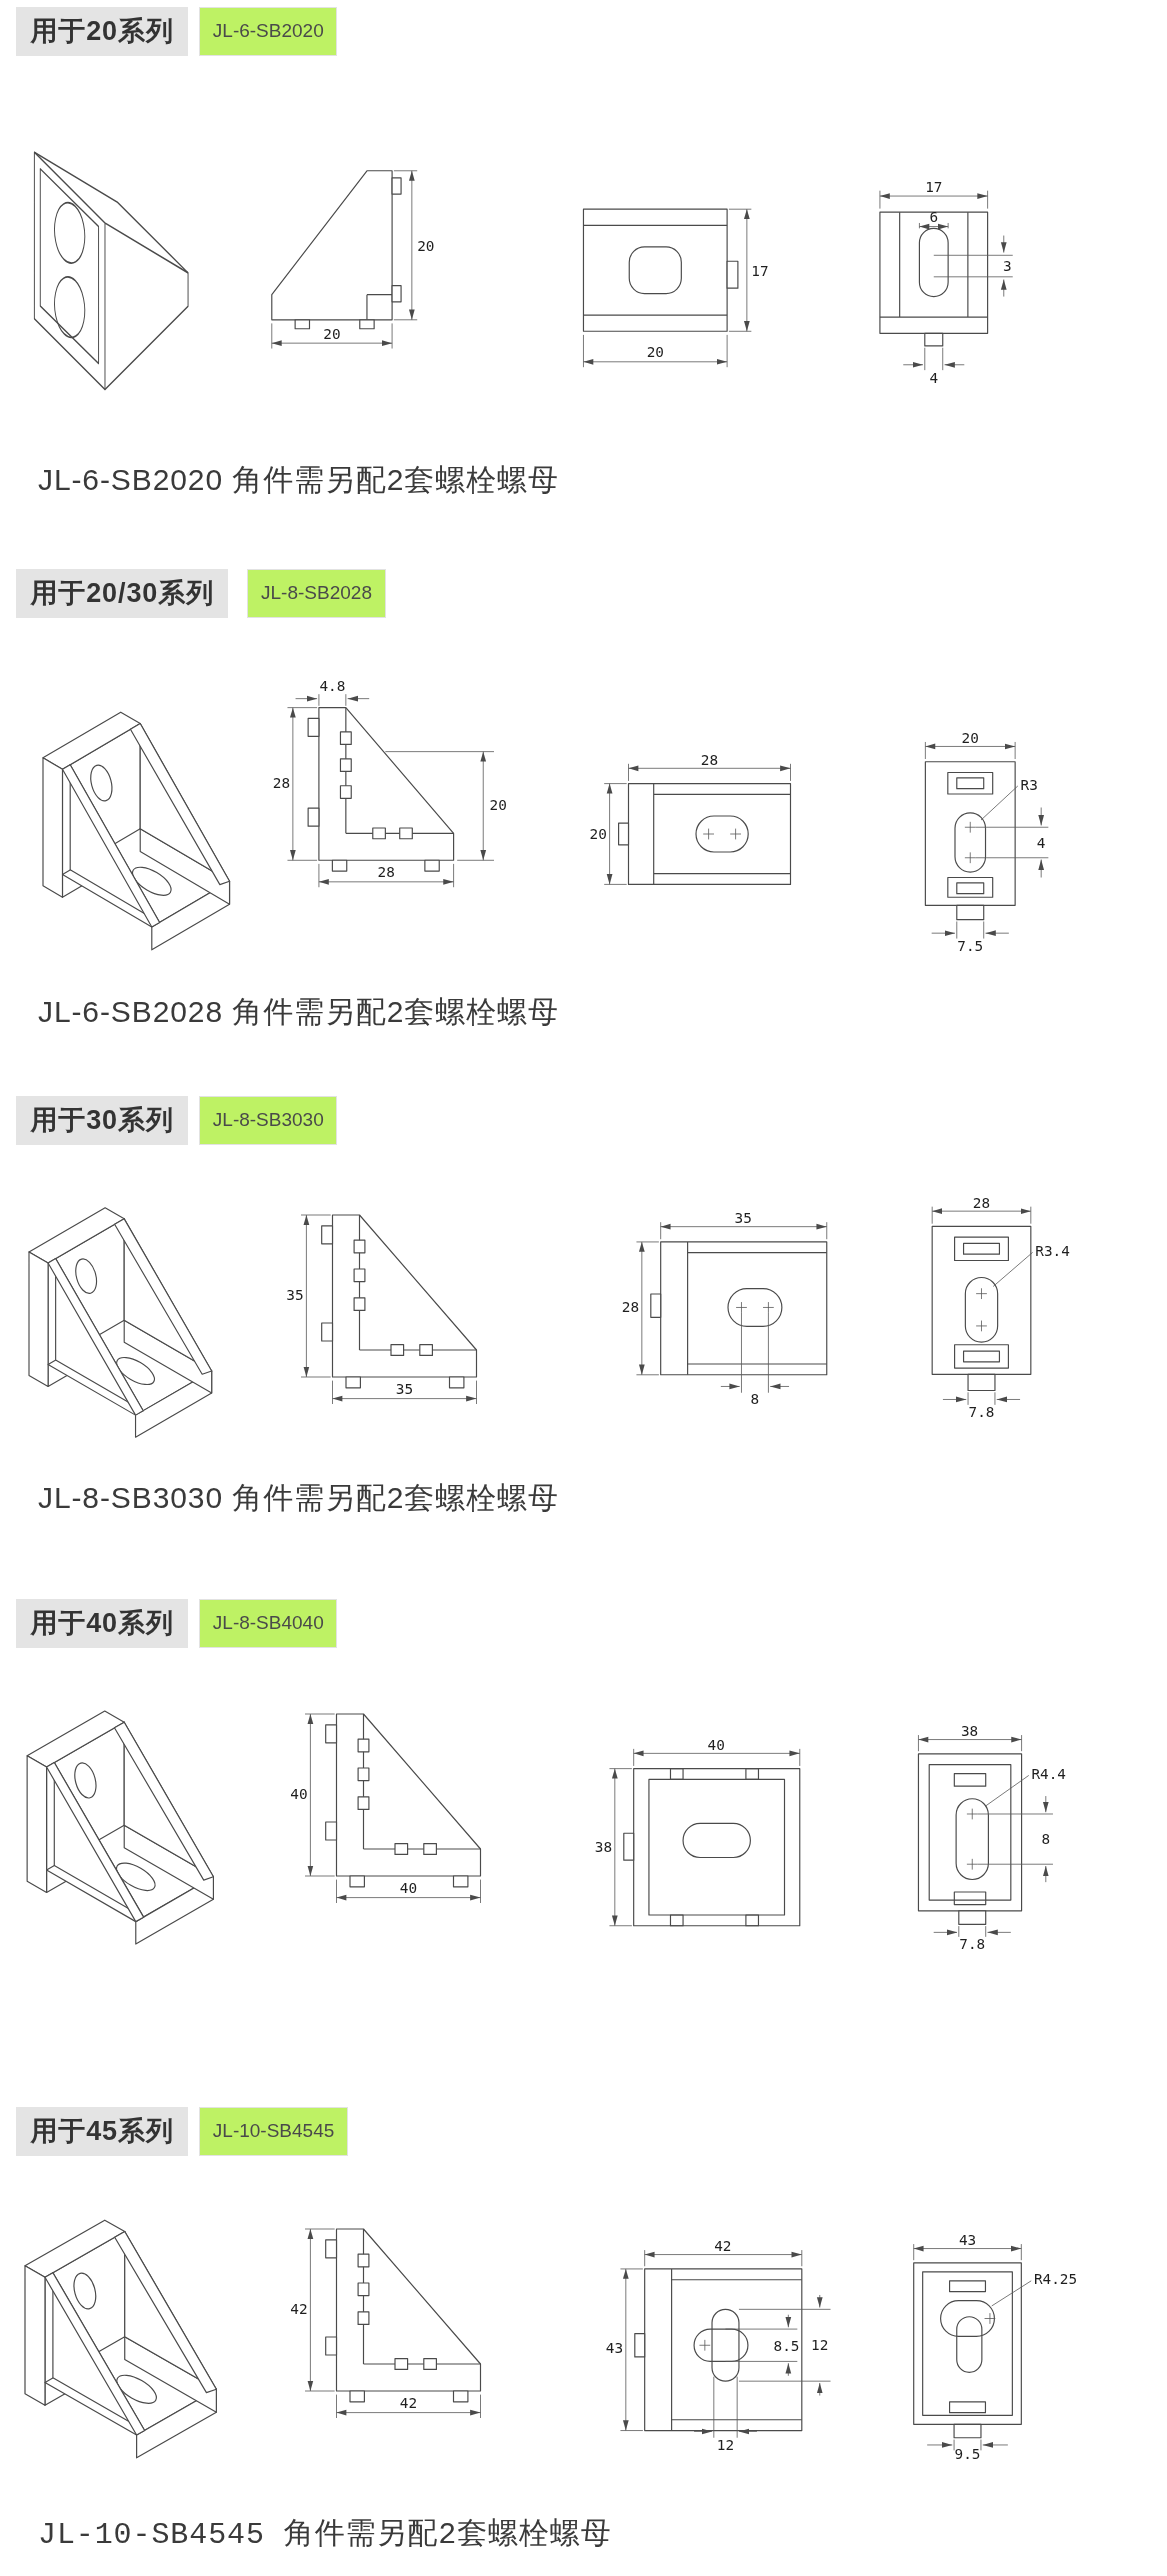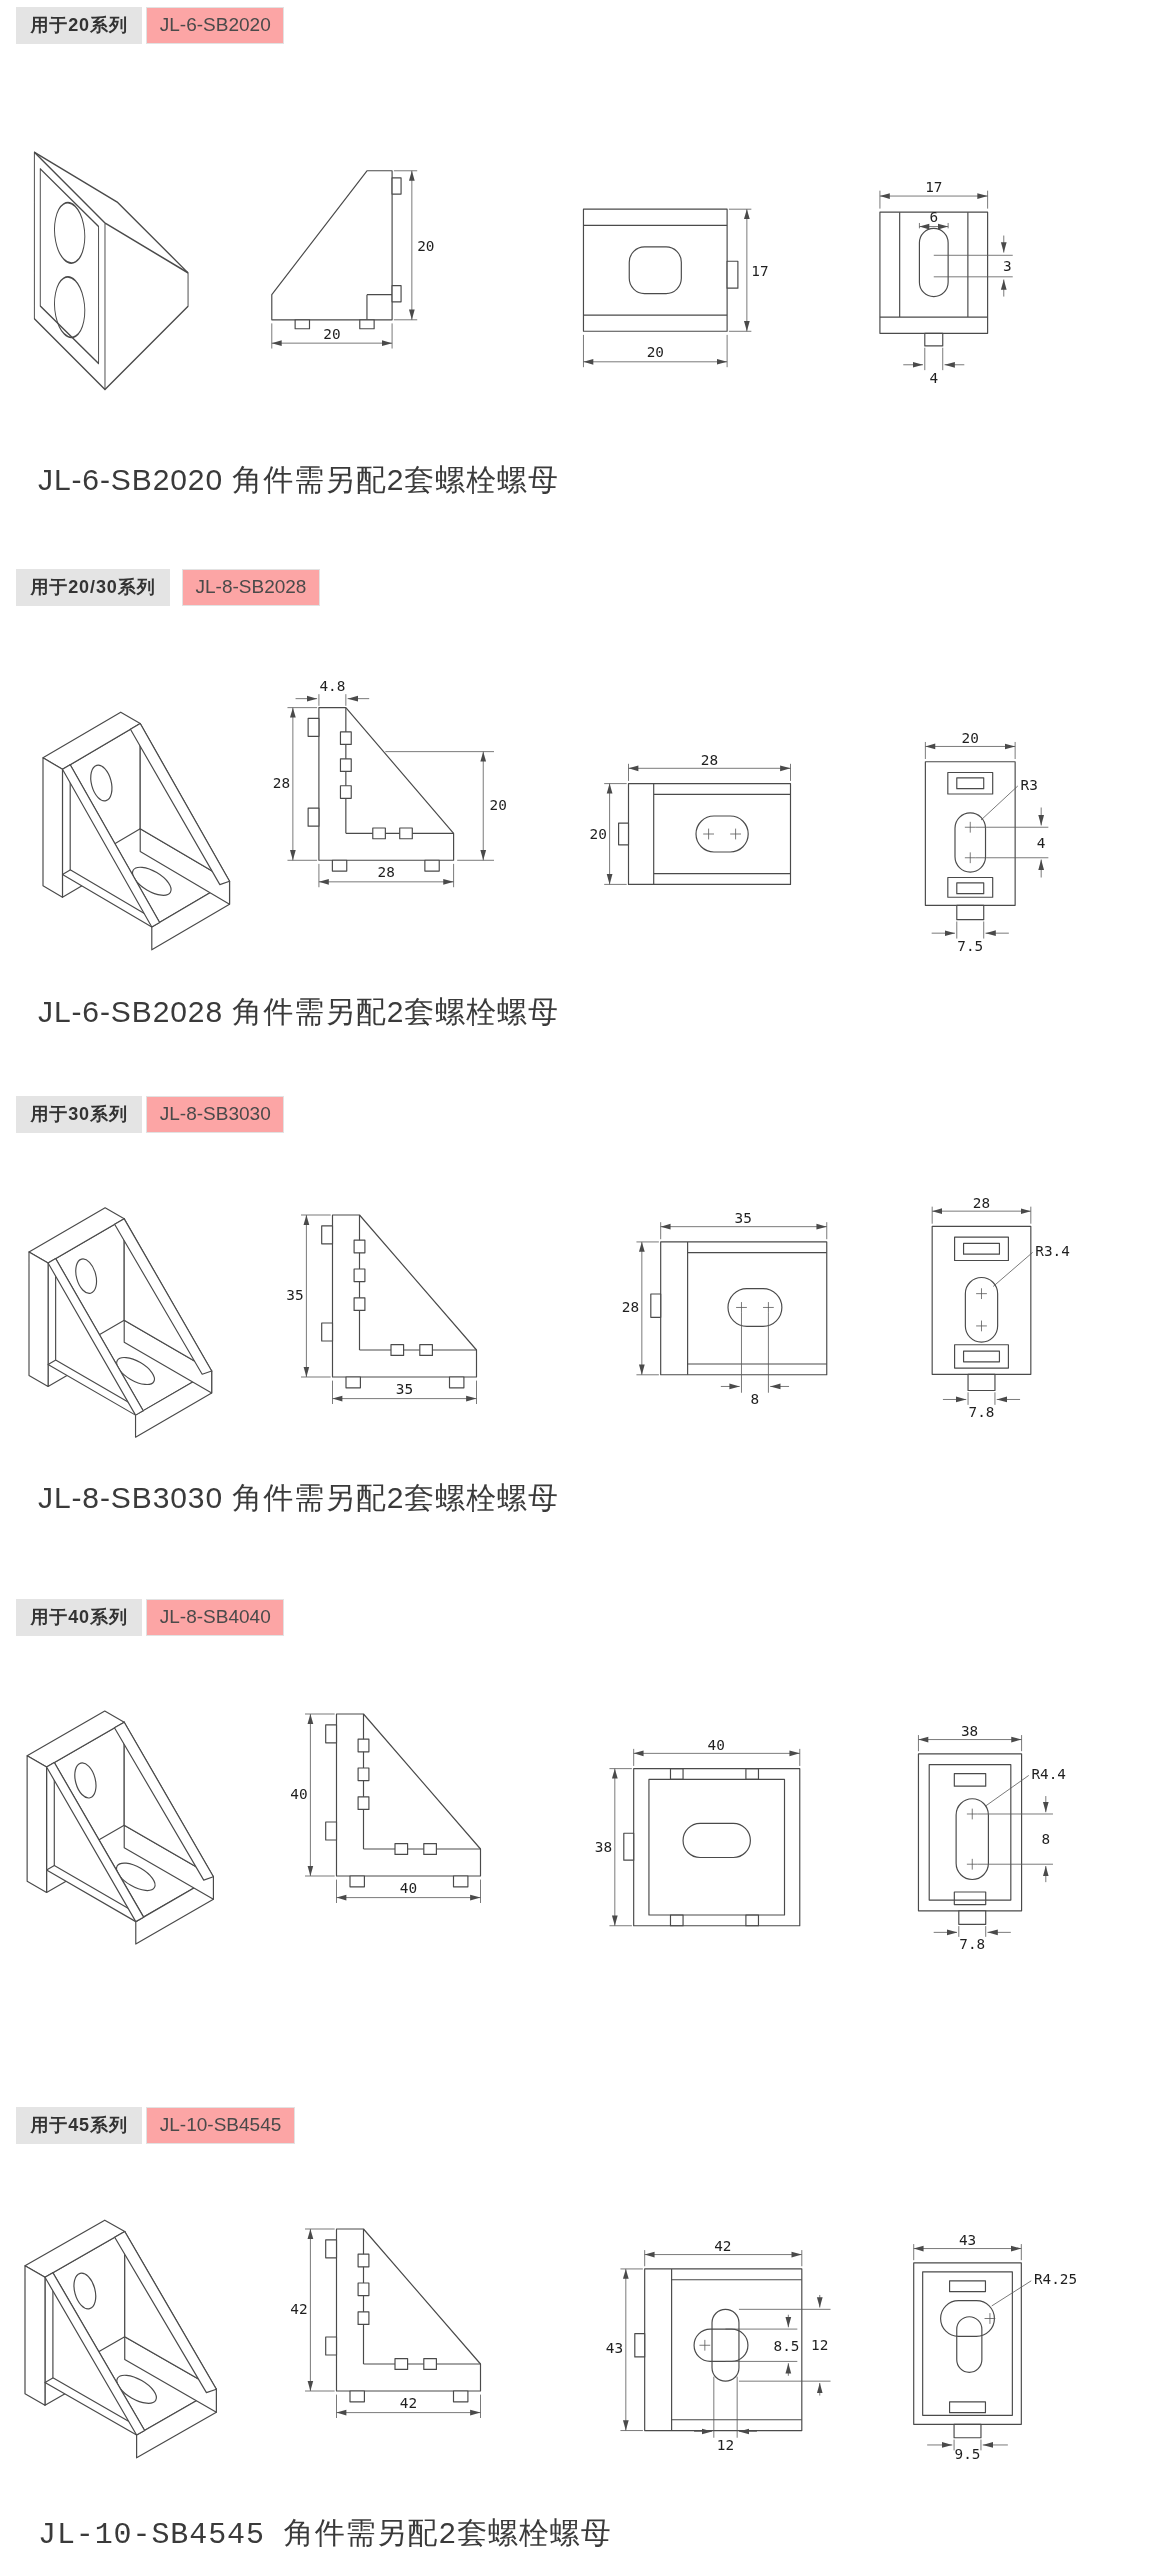--- a/index.html
+++ b/index.html
@@ -1,22 +1,22 @@
 <!DOCTYPE html>
 <html style="font-size:14.4px"><head>
 <meta charset="utf-8">
 <style>
   html,body{margin:0;padding:0;background:#fff;}
   #page{position:relative;width:1168px;height:2576px;background:#ffffff;
         font-family:"Liberation Sans",sans-serif;overflow:hidden;}
   .hdr{position:absolute;left:16px;display:flex;align-items:stretch;}
-  .series{background:#e4e4e4;color:#333;font-size:18px;font-weight:700;
+  .series{background:#e4e4e4;color:#333;font-size:27px;font-weight:700;
           padding:6.3px 14.4px;display:flex;align-items:center;letter-spacing:0.9px;}
-  .partno{background:#fca5a5;border:0.9px solid #e2e2e2;color:#4a4a4a;font-size:19px;
-          padding:6.3px 12.6px;display:flex;align-items:center;margin-left:4px;
+  .partno{background:#bef264;border:0.9px solid #e2e2e2;color:#4a4a4a;font-size:19px;
+          padding:6.3px 12.6px;display:flex;align-items:center;margin-left:11px;
           font-family:"Liberation Sans",sans-serif;}
   .caption{position:absolute;left:38px;color:#3a3a3a;font-size:30px;letter-spacing:0.9px;
            white-space:nowrap;}
   .view{position:absolute;}
   svg{display:block;overflow:visible;}
   .ln{fill:#ffffff;stroke:#4a4a4a;stroke-width:1.3;stroke-linejoin:round;}
   .nf{fill:none;stroke:#4a4a4a;stroke-width:1.3;stroke-linejoin:round;}
   .ext{fill:none;stroke:#5a5a5a;stroke-width:0.9;}
   .dt{font-family:"DejaVu Sans Mono",monospace;font-size:16px;fill:#1f1f1f;}
   #defsvg{position:absolute;width:0;height:0;}

